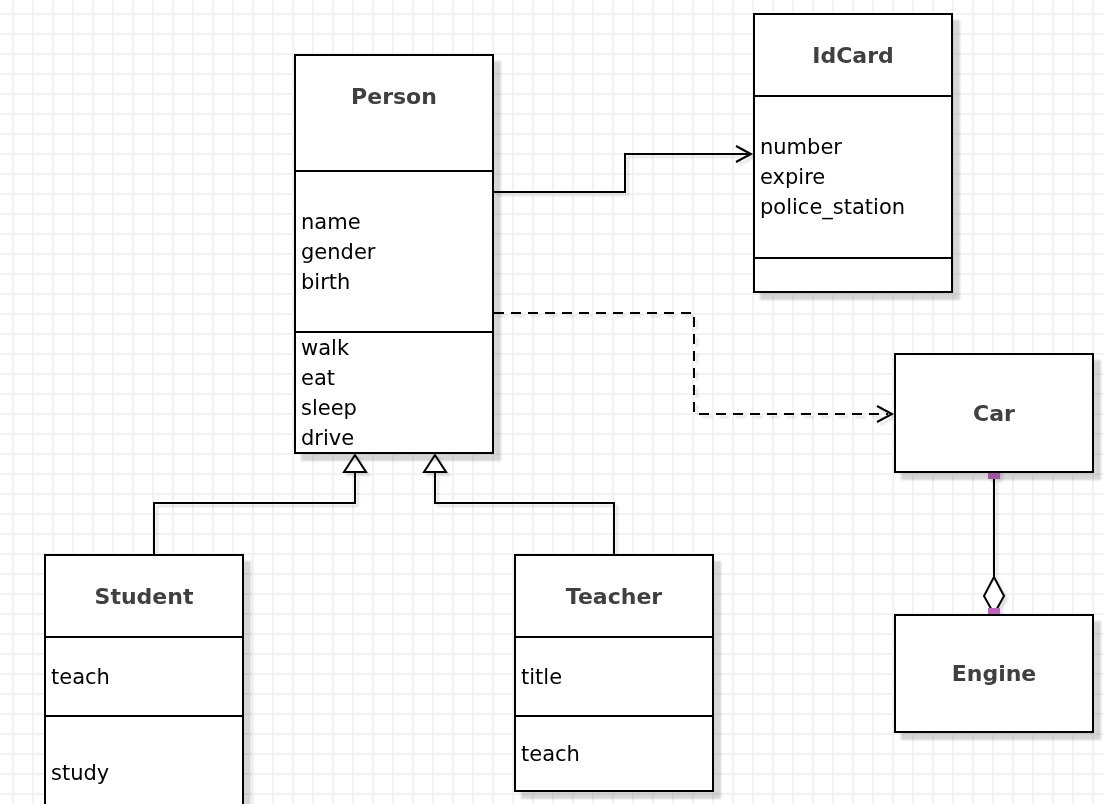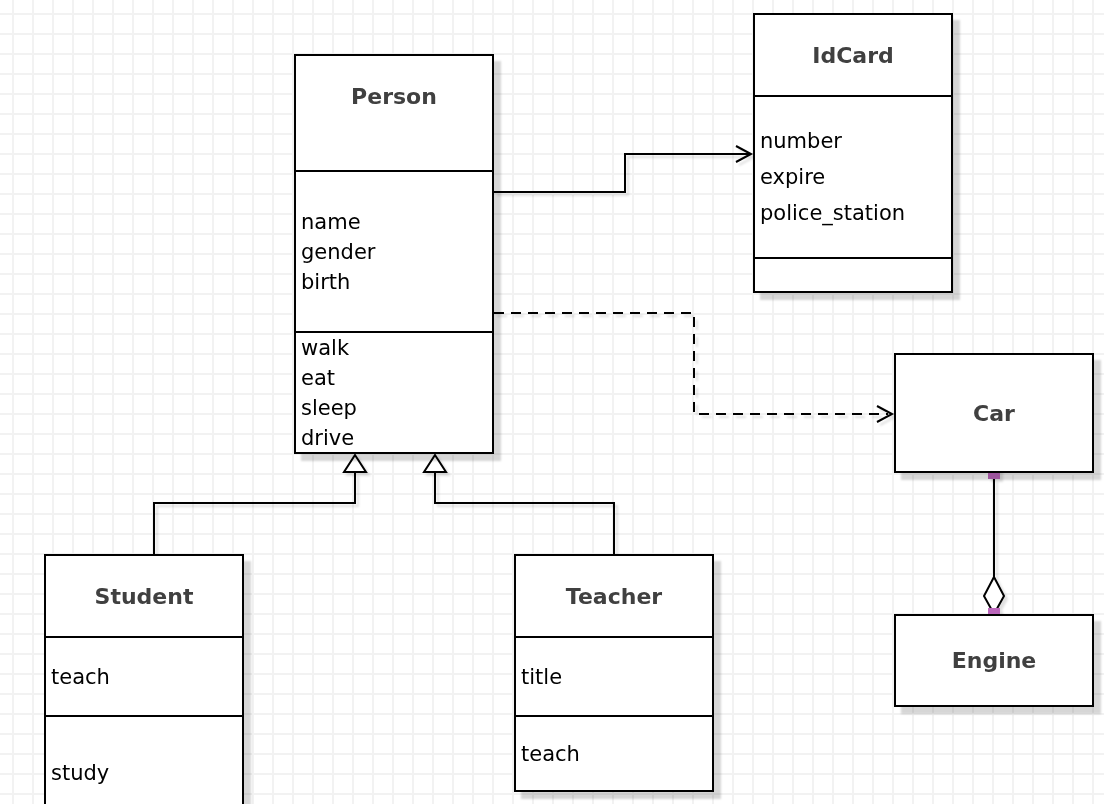--- a/index.html
+++ b/index.html
@@ -59,25 +59,25 @@
   .title-only .uml-title { flex: 1; }
 
   
   #box-person  { left: 294px; top:  54px; width: 200px; height: 400px; }
   #box-person  .uml-title            { flex: 0 0 80px; }
   #box-person  .sec-attrs            { flex: 0 0 161px; margin-top: 34px; }
   #box-person  .sec-methods          { flex: 1; }
 
   #box-idcard  { left: 753px; top:  13px; width: 200px; height: 280px; }
   #box-idcard  .uml-title            { flex: 0 0 80px; }
-  #box-idcard  .sec-attrs            { flex: 0 0 162px; gap: 6px; }
+  #box-idcard  .sec-attrs            { flex: 0 0 162px; }
   #box-idcard  .sec-methods          { flex: 1; }
 
   #box-car     { left: 894px; top: 353px; width: 200px; height: 120px; }
-  #box-engine  { left: 894px; top: 614px; width: 200px; height: 93px; }
+  #box-engine  { left: 894px; top: 614px; width: 200px; height: 119px; }
 
   #box-student { left:  44px; top: 554px; width: 200px; height: 276px; }
   #box-student .uml-title            { flex: 0 0 80px; }
   #box-student .sec-attrs            { flex: 0 0 79px; }
   #box-student .sec-methods          { flex: 1; }
 
   #box-teacher { left: 514px; top: 554px; width: 200px; height: 238px; }
   #box-teacher .uml-title            { flex: 0 0 80px; }
   #box-teacher .sec-attrs            { flex: 0 0 79px; }
   #box-teacher .sec-methods          { flex: 1; }

